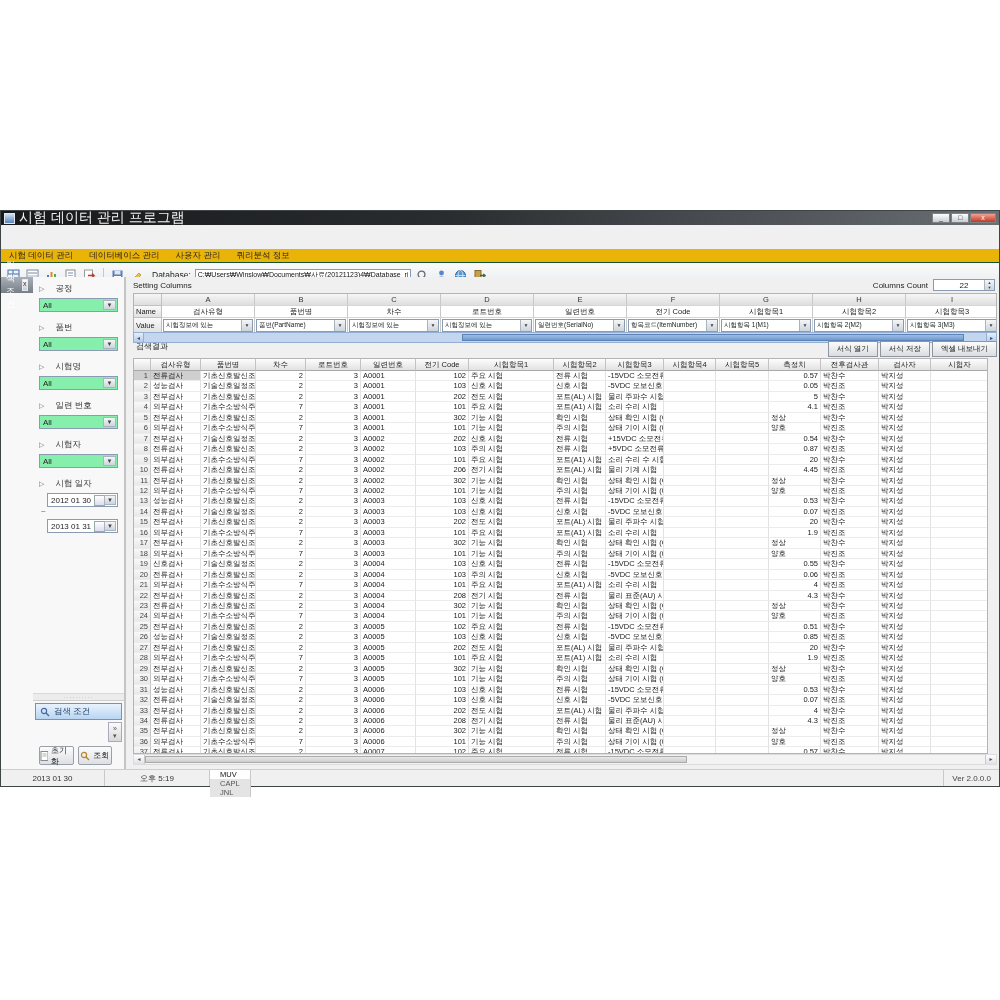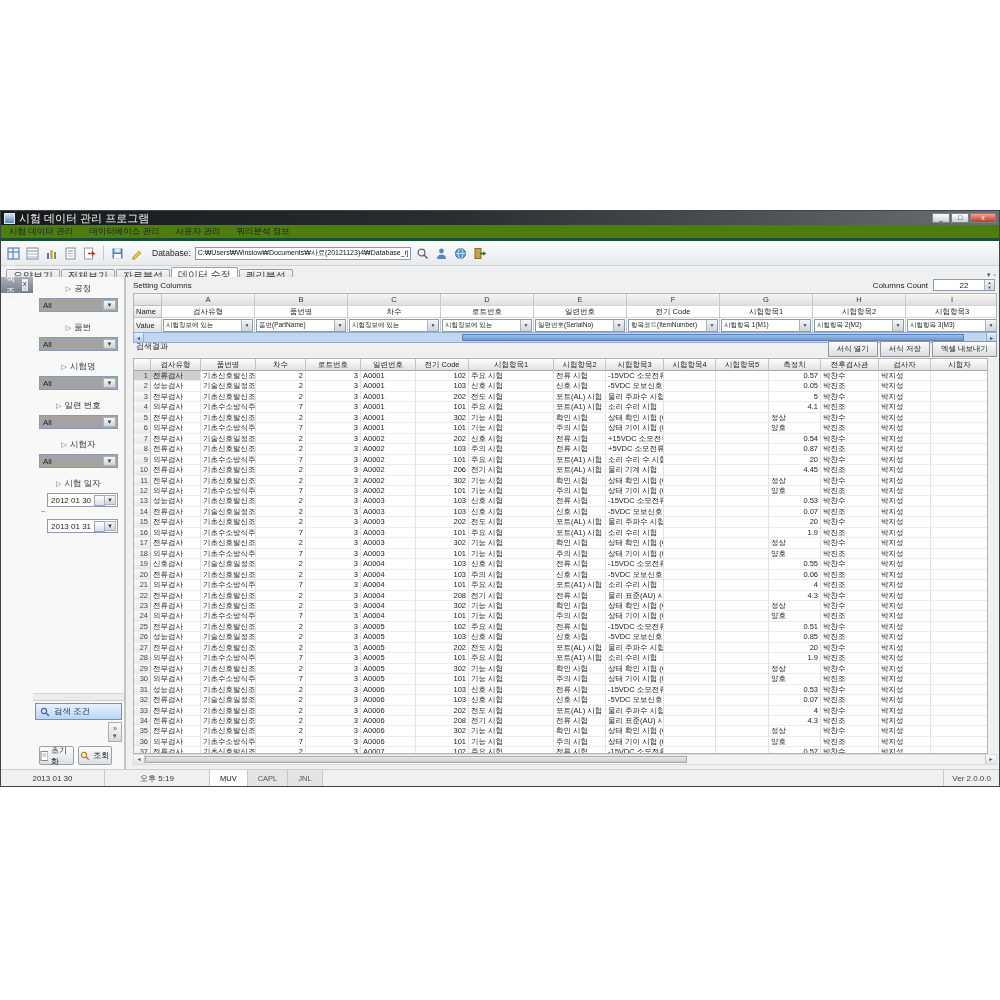--- a/index.html
+++ b/index.html
@@ -1,49 +1,49 @@
 <!DOCTYPE html>
 <html><head>
 <meta charset="utf-8">
 <style>
   html,body{margin:0;padding:0;}
   body{width:1000px;height:1000px;background:#ffffff;font-family:"Liberation Sans",sans-serif;color:#222;position:relative;overflow:hidden;}
   .window{position:absolute;left:0;top:210px;width:1000px;height:577px;box-sizing:border-box;border:1px solid #3f4447;background:#f0f0f0;}
   
   .titlebar{height:14px;background:linear-gradient(90deg,#17191b 0%,#2a2d30 45%,#6a6f74 100%);display:flex;align-items:center;padding:0 3px;gap:4px;}
   .app-icon{width:9px;height:9px;background:linear-gradient(#cfe2f5,#5b84b8);border:1px solid #dfe8f2;}
-  .title-text{color:#f2f2f2;font-size:11px;white-space:nowrap;}
+  .title-text{color:#f2f2f2;font-size:14px;white-space:nowrap;}
   .win-btns{margin-left:auto;display:flex;gap:1px;}
   .win-btn{width:18px;height:10px;box-sizing:border-box;border:1px solid #7d8287;background:linear-gradient(#fdfdfd,#c9cdd2);font-size:7px;line-height:7px;text-align:center;color:#2c2c2c;}
   .win-btn.close{width:26px;background:linear-gradient(#f0a294,#bf3822);color:#fff;}
   
-  .menubar{height:13px;background:#4d7c0f;border-bottom:3px solid #14532d;display:flex;align-items:center;font-size:8.5px;}
+  .menubar{height:13px;background:#eab308;border-bottom:1px solid #14532d;display:flex;align-items:center;font-size:8.5px;margin-top:24px;}
   .menu-item{padding:0 8px;white-space:nowrap;}
   
   .toolbar{height:24px;background:linear-gradient(#fbfbfb,#e8eaec);border-bottom:1px solid #d2d4d6;display:flex;align-items:center;padding:0 5px;gap:4px;font-size:8.5px;}
   .tb-icon{width:15px;height:15px;display:inline-flex;align-items:center;justify-content:center;}
   .tb-sep{width:1px;height:14px;background:#c6c8ca;margin:0 2px;}
   .db-label{margin-left:4px;white-space:nowrap;}
   .db-field{width:216px;height:13px;box-sizing:border-box;border:1px solid #7f9db9;background:#fff;font-size:7px;font-family:"Liberation Sans",sans-serif;padding:0 2px;color:#111;}
   
   .tabstrip{height:15px;background:#edeff1;border-bottom:1px solid #aeb4ba;display:flex;align-items:flex-end;padding-left:5px;position:relative;}
   .tab{height:12px;box-sizing:border-box;padding:0 6px;margin-right:1px;font-size:10px;display:flex;align-items:center;border:1px solid #99a1a9;border-bottom:none;border-radius:2px 2px 0 0;background:linear-gradient(#f4f5f7,#d7dce1);color:#333;white-space:nowrap;}
   .tab.active{background:#ffffff;height:14px;font-weight:normal;}
   .tabstrip-right{position:absolute;right:3px;bottom:2px;display:flex;gap:3px;font-size:7px;color:#555;}
   
   .content{position:absolute;top:66px;left:0;right:0;bottom:16px;display:flex;}
   
   .sidebar{width:125px;box-sizing:border-box;background:#f8f8f8;border-right:2px solid #c4c4c4;display:flex;flex-direction:row;}
   .sb-header{height:16px;flex:0 0 16px;background:linear-gradient(#a9b0b8,#767e88);color:#fff;font-size:9px;display:flex;align-items:center;padding:0 5px;}
   .sb-header .sb-close{margin-left:auto;width:11px;height:10px;border:1px solid #e5e8ec;background:linear-gradient(#fdfdfd,#c9cdd2);color:#333;font-size:7px;line-height:8px;text-align:center;}
   .sb-body{flex:1;display:flex;flex-direction:column;padding:6px 6px 0 6px;overflow:hidden;}
   .filter{margin-bottom:10px;}
-  .filter-label{font-size:8.5px;color:#333;margin-bottom:3px;display:flex;align-items:center;gap:3px;justify-content:center;}
+  .filter-label{font-size:8.5px;color:#333;margin-bottom:3px;display:flex;align-items:center;gap:11px;}
   .tri{font-size:7px;color:#666;}
-  .combo{height:14px;box-sizing:border-box;border:1px solid #8a9cb2;background:#a3a3a3;display:flex;align-items:center;font-size:8px;padding-left:3px;position:relative;}
+  .combo{height:14px;box-sizing:border-box;border:1px solid #8a9cb2;background:#86efac;display:flex;align-items:center;font-size:8px;padding-left:3px;position:relative;}
   .combo .cbtn{position:absolute;right:1px;top:1px;bottom:1px;width:11px;background:linear-gradient(#f4f6f8,#cdd4dc);border:1px solid #aab4bf;font-size:6px;color:#444;display:flex;align-items:center;justify-content:center;}
   .datefield{height:14px;box-sizing:border-box;border:1px solid #8a9cb2;background:#fff;display:flex;align-items:center;font-size:8px;padding-left:3px;position:relative;margin:3px 0 0 8px;}
   .datefield .cal{position:absolute;right:12px;width:9px;height:9px;border:1px solid #9aa;background:linear-gradient(#fff,#dde);}
   .datefield .cbtn{position:absolute;right:1px;top:1px;bottom:1px;width:10px;background:linear-gradient(#f4f6f8,#cdd4dc);border:1px solid #aab4bf;font-size:6px;display:flex;align-items:center;justify-content:center;color:#444;}
   .tilde{font-size:8px;color:#555;margin-left:2px;}
   .sb-spacer{flex:1;}
   .splitter{height:6px;display:flex;align-items:center;justify-content:center;color:#9a9a9a;font-size:6px;letter-spacing:1px;border-top:1px solid #d8d8d8;border-bottom:1px solid #cfcfcf;background:#ececec;margin:0 -6px;}
   .nav-item{margin:2px -4px 0 -4px;height:15px;border:1px solid #6f94c4;background:linear-gradient(#e8f2fd,#b9d5f2);display:flex;align-items:center;gap:4px;font-size:8.5px;padding:0 4px;color:#1c3a5e;}
   .chevrow{display:flex;justify-content:flex-end;margin:2px -4px 0 0;}
   .chevbtn{width:12px;height:18px;border:1px solid #aab;background:linear-gradient(#fafafa,#d8d8d8);font-size:7px;color:#555;display:flex;flex-direction:column;align-items:center;justify-content:center;line-height:7px;}
@@ -1131,21 +1131,21 @@
         <span class="hs-arrow l">◄</span>
         <span class="hs-thumb"></span>
         <span class="hs-arrow r">►</span>
       </div>
     </div>
   </div>
 
   <div class="statusbar">
     <span class="st-cell st-date">2013 01 30</span>
     <span class="st-cell st-time">오후 5:19</span>
-    <span id="sheets" style="display:flex;">
+    <span id="sheets" style="display:flex;flex-direction:column;">
         <span class="sheet-tab active">MUV</span>
         <span class="sheet-tab">CAPL</span>
         <span class="sheet-tab">JNL</span>
       </span>
     <span class="st-spacer"></span>
     <span class="st-version">Ver 2.0.0.0</span>
   </div>
 
 </div>
 

